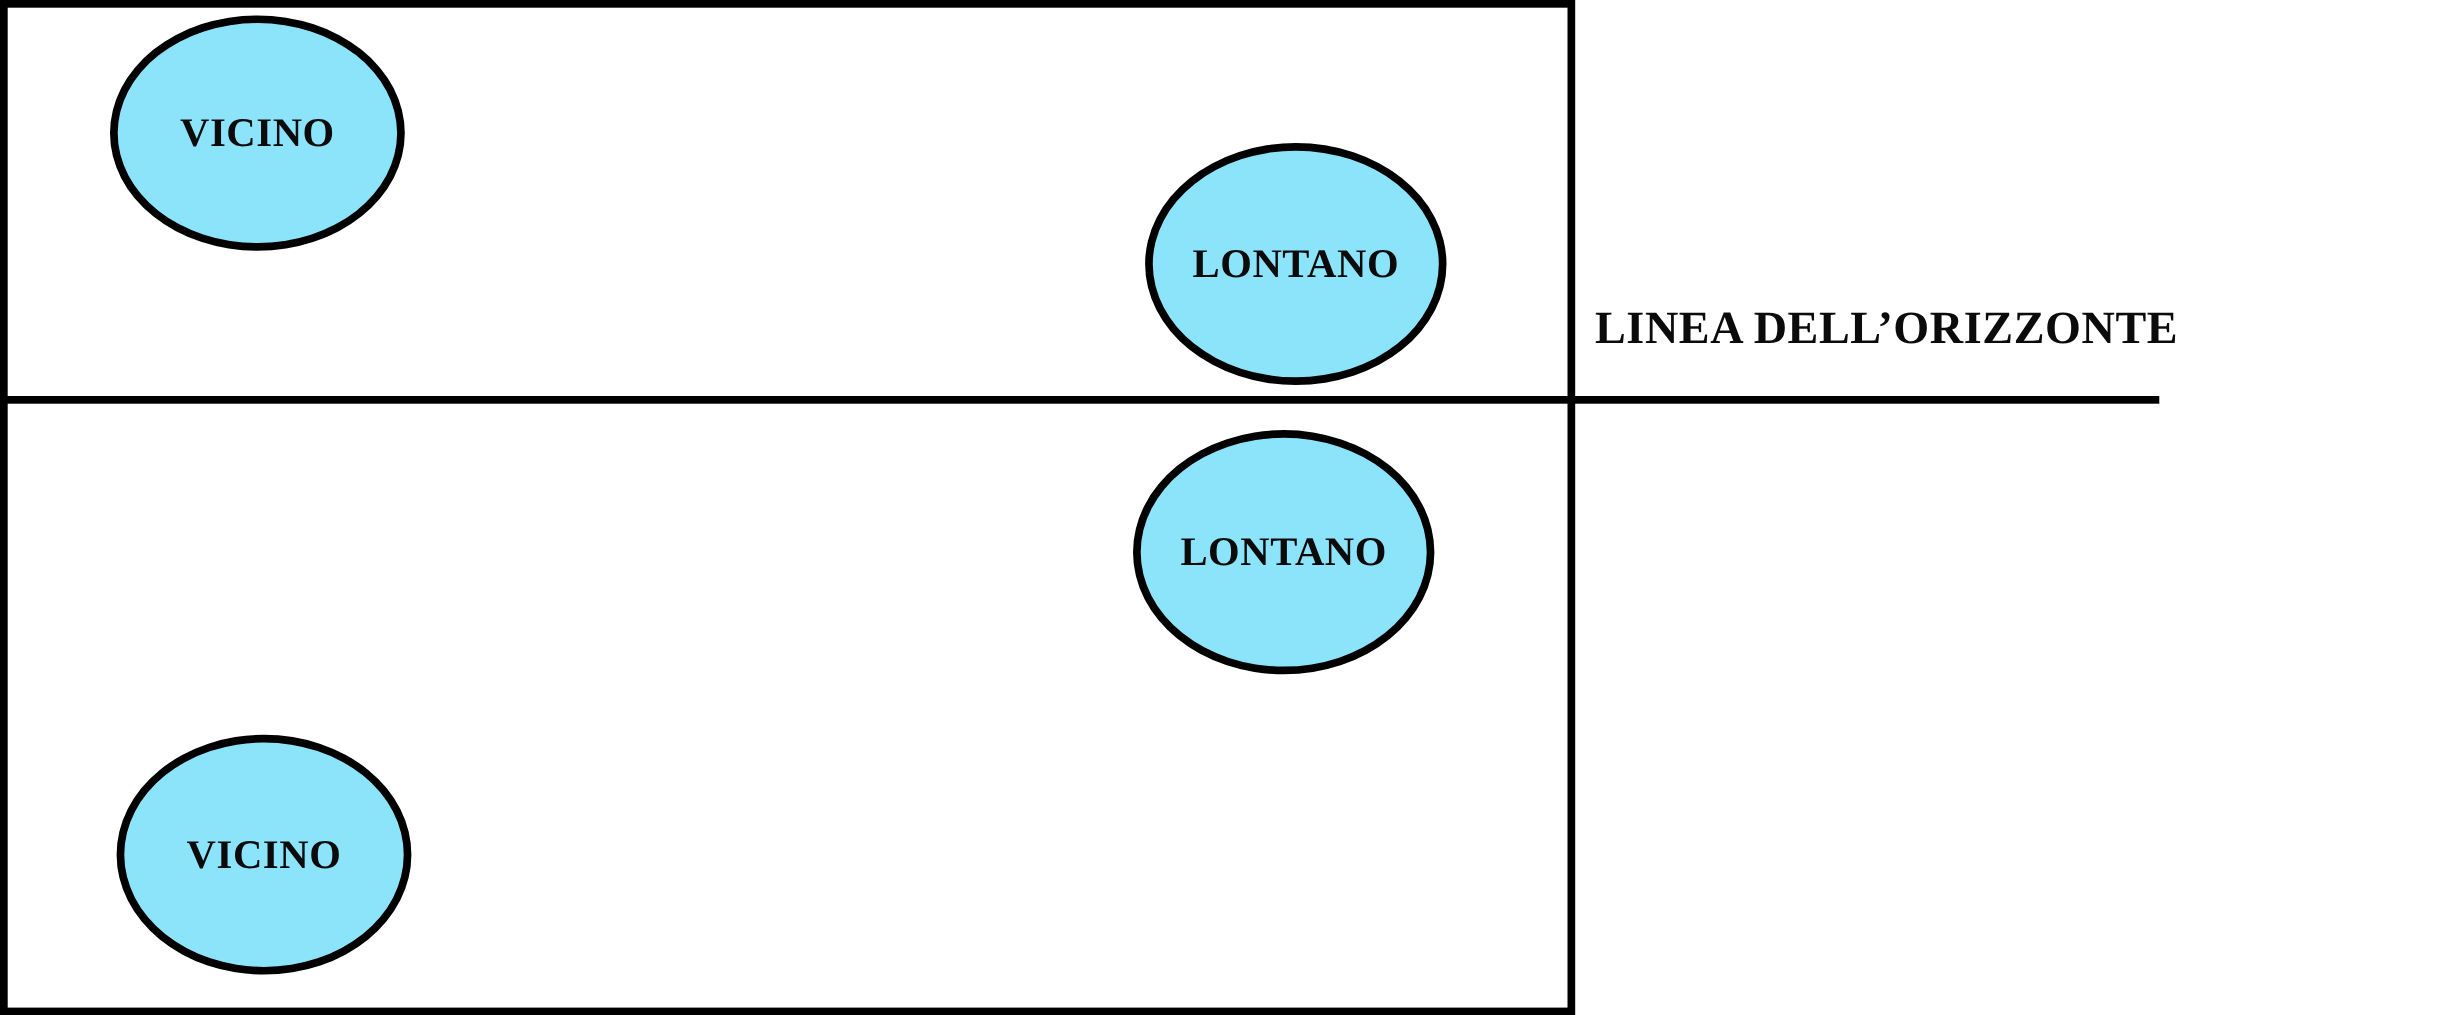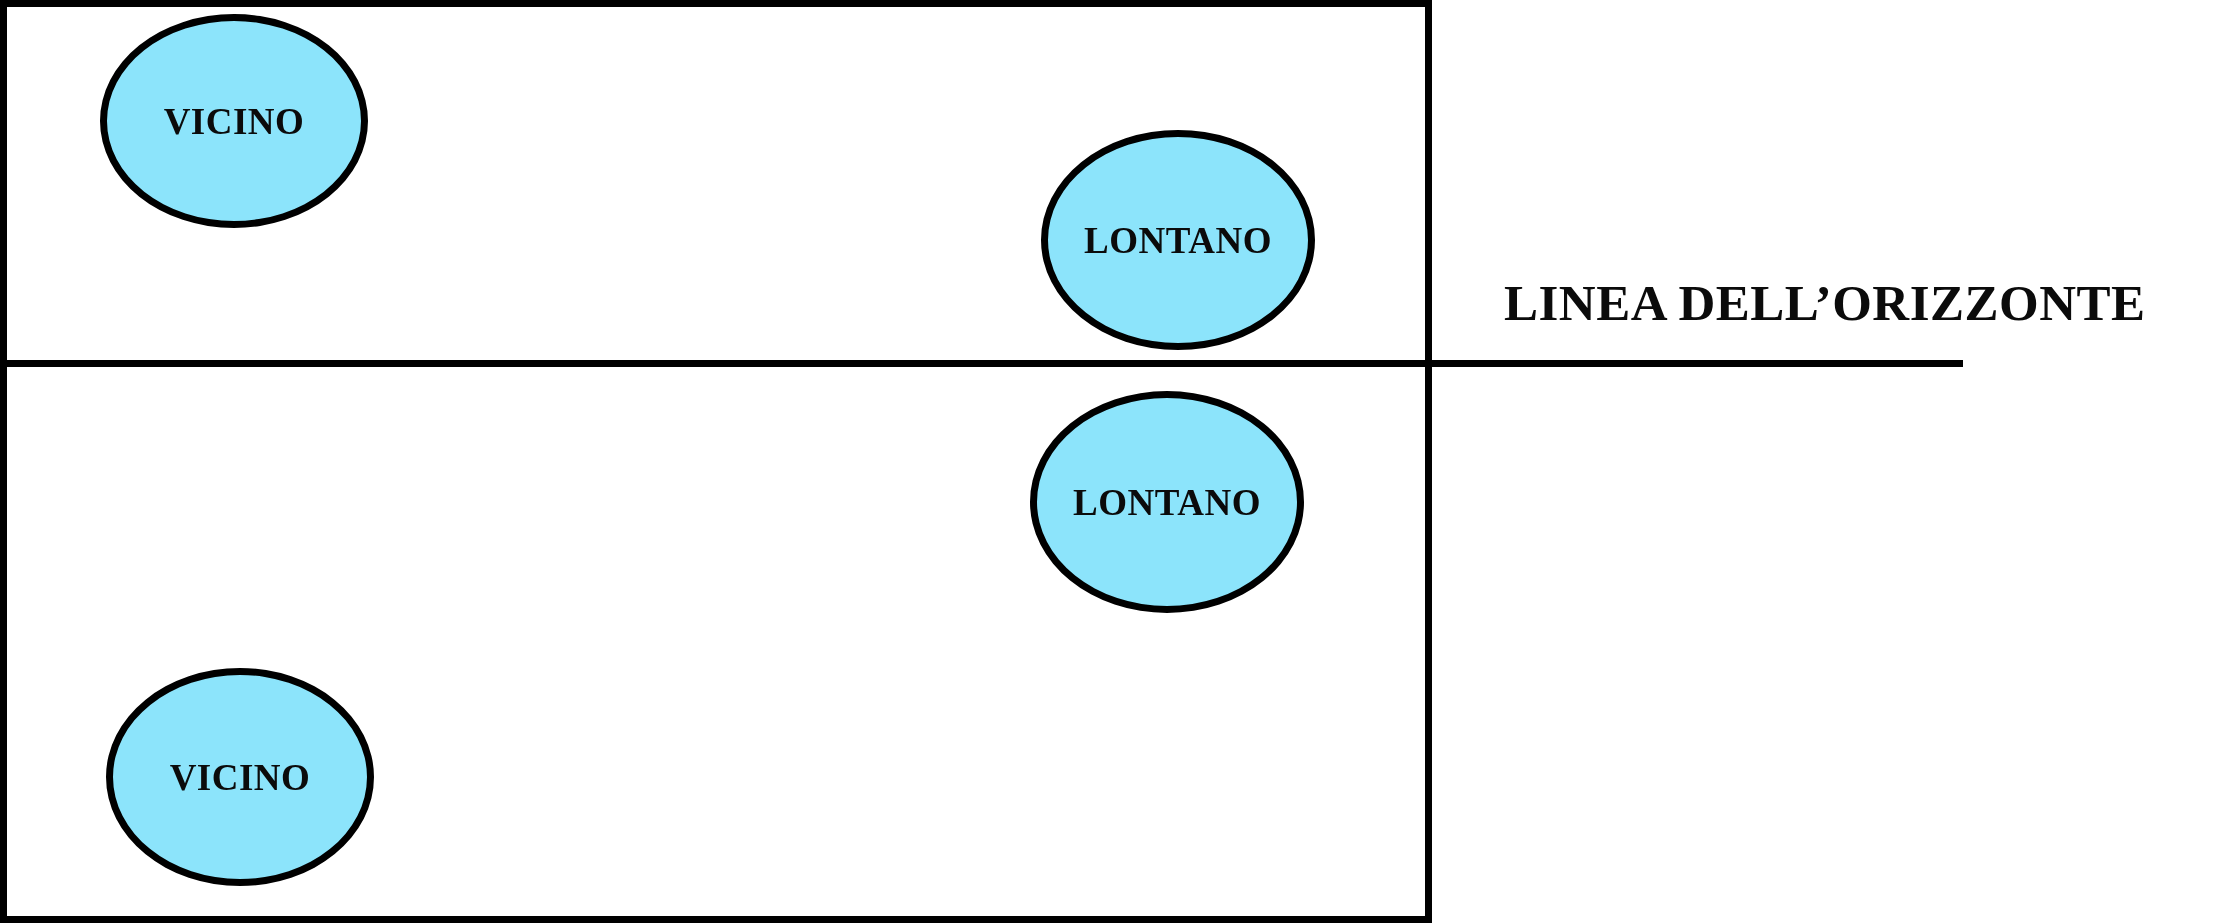--- a/index.html
+++ b/index.html
@@ -90,25 +90,25 @@
   #horizon-line {
     position: absolute;
     left: 1428px;
     top: 360px;
     width: 535px;
     height: 7px;
     background: #000000;
   }
   #horizon-label {
     position: absolute;
-    left: 1504px;
+    left: 1450px;
     top: 278px;
     font-family: "Liberation Serif", "DejaVu Serif", serif;
     font-weight: 700;
-    font-size: 51px;
+    font-size: 42px;
     letter-spacing: 0.5px;
     color: #0b0b0b;
     white-space: nowrap;
     line-height: 1;
   }
 </style>
 </head>
 <body>
 
 <div id="stage">

